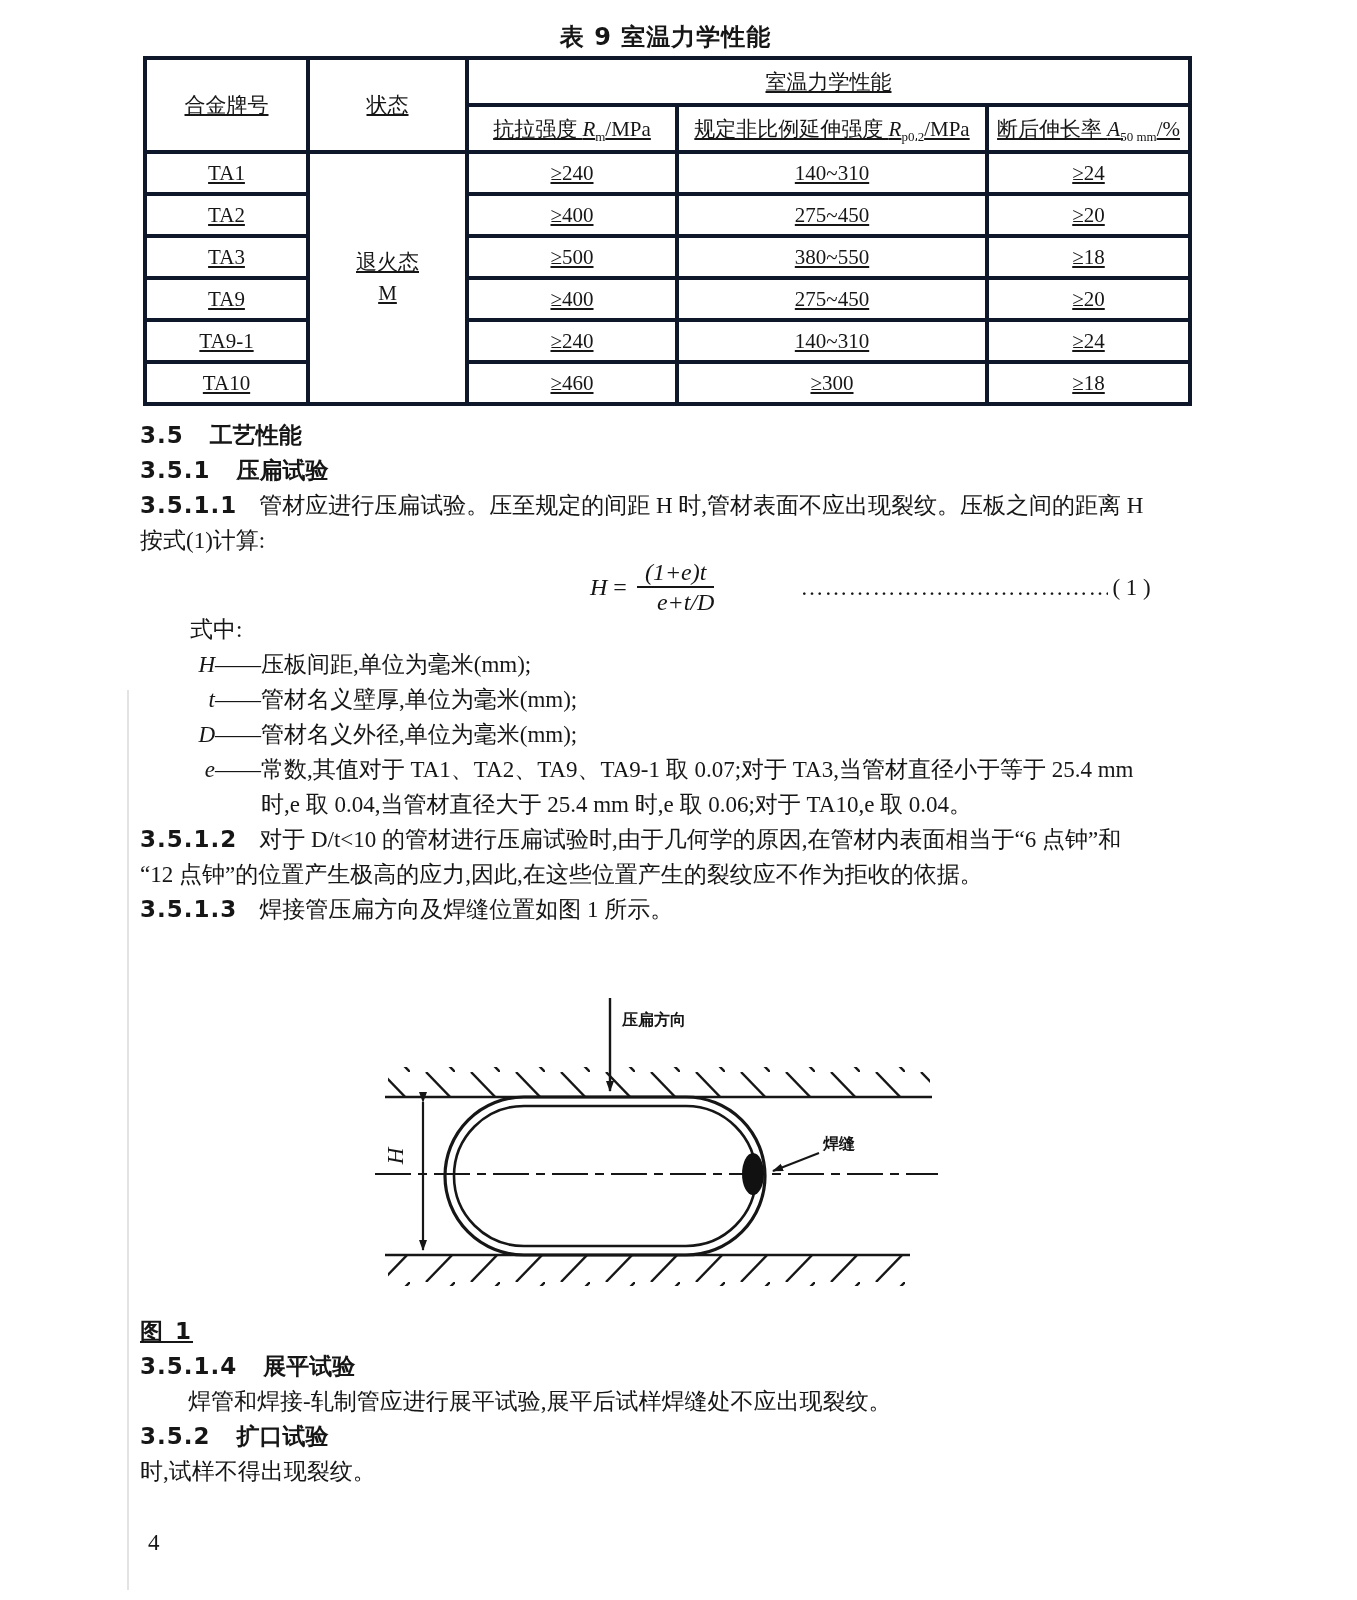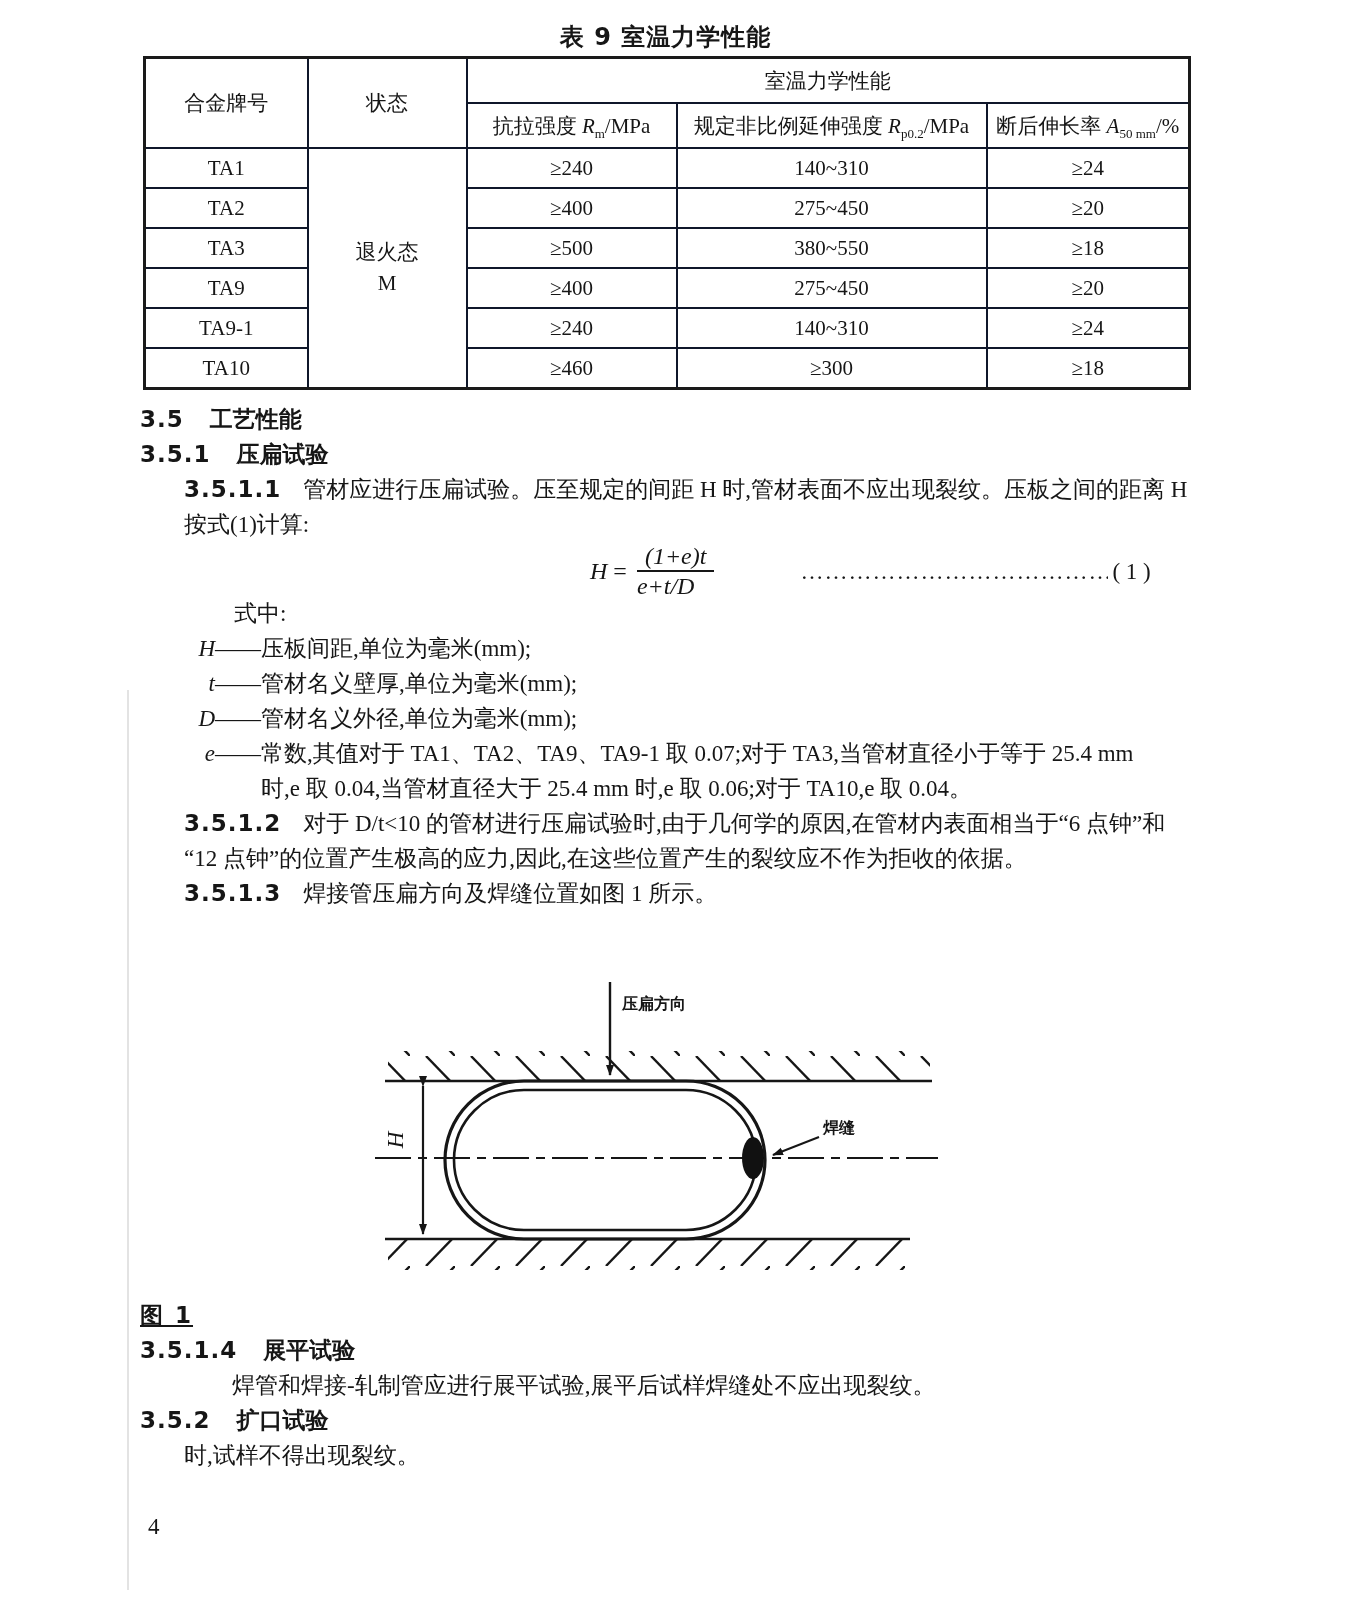--- a/index.html
+++ b/index.html
@@ -9,39 +9,39 @@
     font-family:"Liberation Serif","DejaVu Serif",serif;
     font-size:23px;line-height:35px;color:#161616;overflow:hidden;
   }
   .scan-edge{position:absolute;left:127px;top:690px;width:2px;height:900px;background:#e3e3e3;}
   
   .table-wrap{width:1045px;margin-left:3px;}
   .tbl-title{text-align:center;font-family:"DejaVu Sans",sans-serif;font-weight:700;
     font-size:24px;line-height:34px;height:34px;letter-spacing:1px;}
   table{border-collapse:collapse;width:1045px;table-layout:fixed;margin-top:2px;
     border:3px solid #1a1a1a;}
-  th,td{border:2px solid #0f172a;text-align:center;vertical-align:middle;
-    font-weight:400;font-size:21px;line-height:26px;padding:0;}
+  th,td{border:4px solid #0f172a;text-align:center;vertical-align:middle;
+    font-weight:400;font-size:21px;line-height:26px;padding:0;text-decoration:underline;}
   thead th{height:43px;}
   tbody td{height:38px;text-align:center;}
   sub{font-size:13px;line-height:0;}
   .v{font-family:"Liberation Serif",serif;font-style:italic;}
   .state-cell div{line-height:31px;}
   
   .h{font-family:"DejaVu Sans",sans-serif;font-weight:700;white-space:nowrap;}
   .h .num{margin-right:26px;letter-spacing:1px;}
-  .line{white-space:nowrap;margin-left:44px;}
+  .line{white-space:nowrap;}
   .line .num{font-family:"DejaVu Sans",sans-serif;font-weight:700;margin-right:22px;letter-spacing:1px;}
   .mt12{margin-top:12px;}
   .ind50{padding-left:50px;}
   .ind48{padding-left:48px;}
   
   .formula{display:flex;align-items:center;padding-left:450px;height:50px;margin-top:4px;white-space:nowrap;}
   .f-lhs{font-size:24px;}
-  .frac{display:inline-flex;flex-direction:column;align-items:flex-start;margin-left:10px;
+  .frac{display:inline-flex;flex-direction:column;align-items:flex-end;margin-left:10px;
     font-size:24px;line-height:26px;}
   .fn{border-bottom:2px solid #161616;padding:0 8px 1px 8px;}
   .fd{padding-top:1px;}
   .f-dots{margin-left:86px;width:308px;overflow:hidden;letter-spacing:1px;}
   .f-tag{margin-left:4px;}
   
   .def{display:flex;white-space:nowrap;}
   .def-sym{width:75px;text-align:right;flex:0 0 75px;}
   .def-cont{margin-left:121px;white-space:nowrap;}
   

